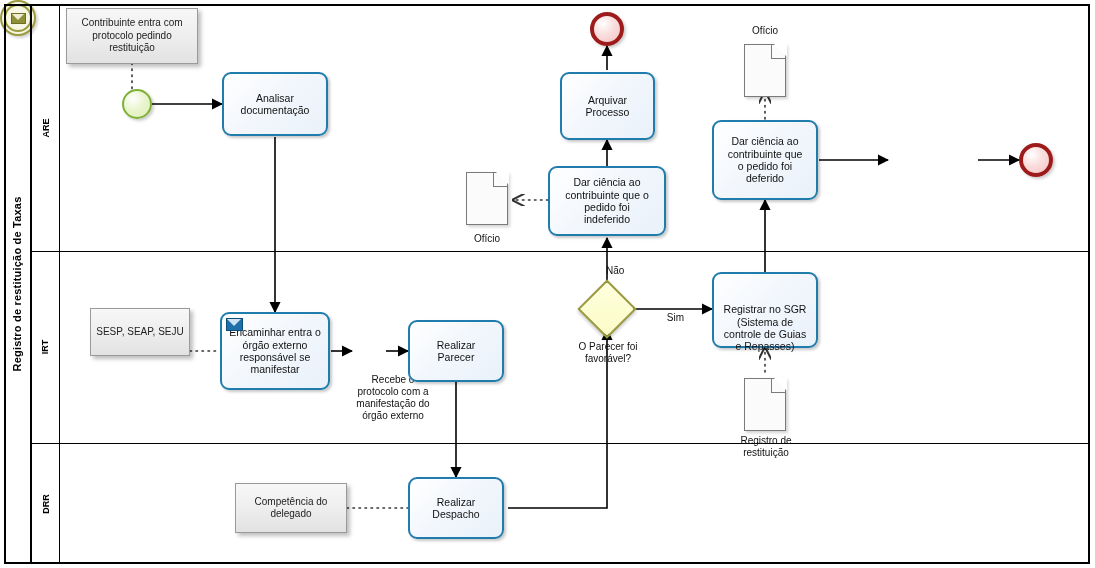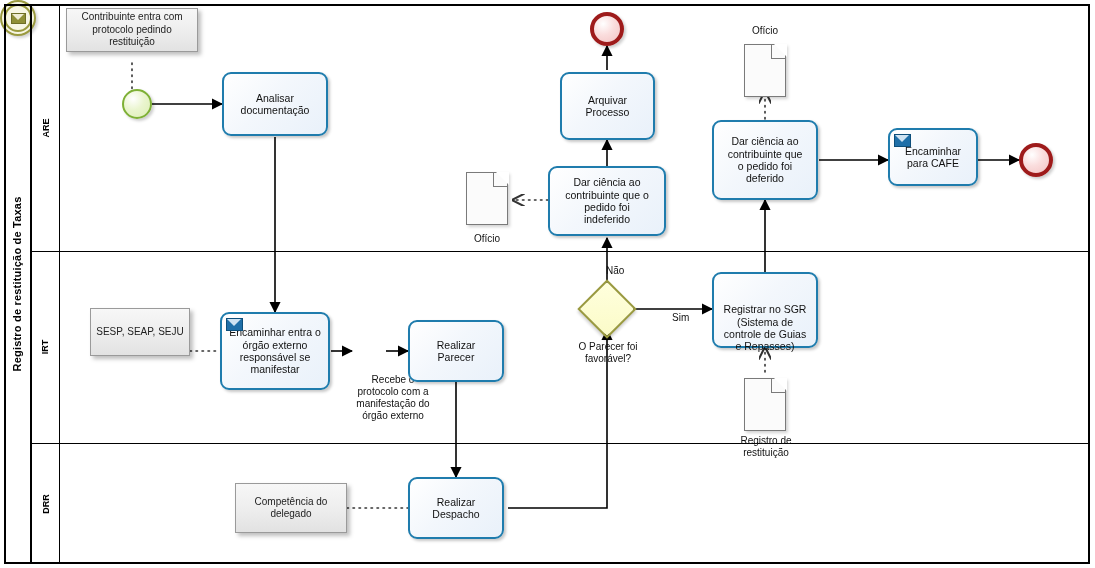--- a/index.html
+++ b/index.html
@@ -135,21 +135,21 @@
     <path class="sf" d="M 978 160 L 1019 160" marker-end="url(#ah)"></path>
 
     <path class="assoc" d="M 132 63 L 132 92"></path>
     <path class="assoc" d="M 560 200 L 513 200" marker-end="url(#ao)"></path>
     <path class="assoc" d="M 765 119 L 765 92" marker-end="url(#ao)"></path>
     <path class="assoc" d="M 765 372 L 765 348" marker-end="url(#ao)"></path>
     <path class="assoc" d="M 190 351 L 218 351"></path>
     <path class="assoc" d="M 347 508 L 408 508"></path>
   </svg>
 
-  <div class="note" style="left:66px;top:8px;width:132px;height:44px;">
+  <div class="note" style="left:66px;top:8px;width:132px;height:56px;">
     <span style="white-space:pre-line;">Contribuinte entra com
 protocolo pedindo
 restituição</span>
   </div>
   <div class="note" style="left:90px;top:308px;width:100px;height:48px;">
     <span style="white-space:pre-line;">SESP, SEAP, SEJU</span>
   </div>
   <div class="note" style="left:235px;top:483px;width:112px;height:50px;">
     <span style="white-space:pre-line;">Competência do
 delegado</span>
@@ -166,21 +166,21 @@
   </div>
   <div class="flabel" style="left:338px;top:374px;width:110px;">Recebe o
 protocolo com a
 manifestação do
 órgão externo</div>
 
   <div class="gw" style="left:586px;top:288px;"></div>
   <div class="flabel" style="left:552px;top:341px;width:112px;">O Parecer foi
 favorável?</div>
   <div class="flabel" style="left:598px;top:265px;width:44px;text-align:left;padding-left:8px;">Não</div>
-  <div class="flabel" style="left:672px;top:312px;width:34px;text-align:left;">Sim</div>
+  <div class="flabel" style="left:650px;top:312px;width:34px;text-align:right;">Sim</div>
 
   <div class="doc" style="left:466px;top:172px;"></div>
   <div class="flabel" style="left:446px;top:233px;width:82px;">Ofício</div>
 
   <div class="doc" style="left:744px;top:44px;"></div>
   <div class="flabel" style="left:724px;top:25px;width:82px;">Ofício</div>
 
   <div class="doc" style="left:744px;top:378px;"></div>
   <div class="flabel" style="left:716px;top:435px;width:100px;">Registro de
 restituição</div>
@@ -202,25 +202,20 @@
 indeferido</span>
   </div>
 
   <div class="task" style="left:712px;top:120px;width:106px;height:80px;">
     <span class="lbl" style="white-space:pre-line;">Dar ciência ao
 contribuinte que
 o pedido foi
 deferido</span>
   </div>
 
-  <div class="task" style="left:888px;top:128px;width:90px;height:58px;">
-    <span class="msgicon"></span>
-    <span class="lbl" style="white-space:pre-line;">Encaminhar
-para CAFE</span>
-  </div>
 
   <div class="task" style="left:220px;top:312px;width:110px;height:78px;">
     <span class="msgicon"></span>
     <span class="lbl" style="white-space:pre-line;">Encaminhar entra o
 órgão externo
 responsável se
 manifestar</span>
   </div>
 
   <div class="task" style="left:408px;top:320px;width:96px;height:62px;">

